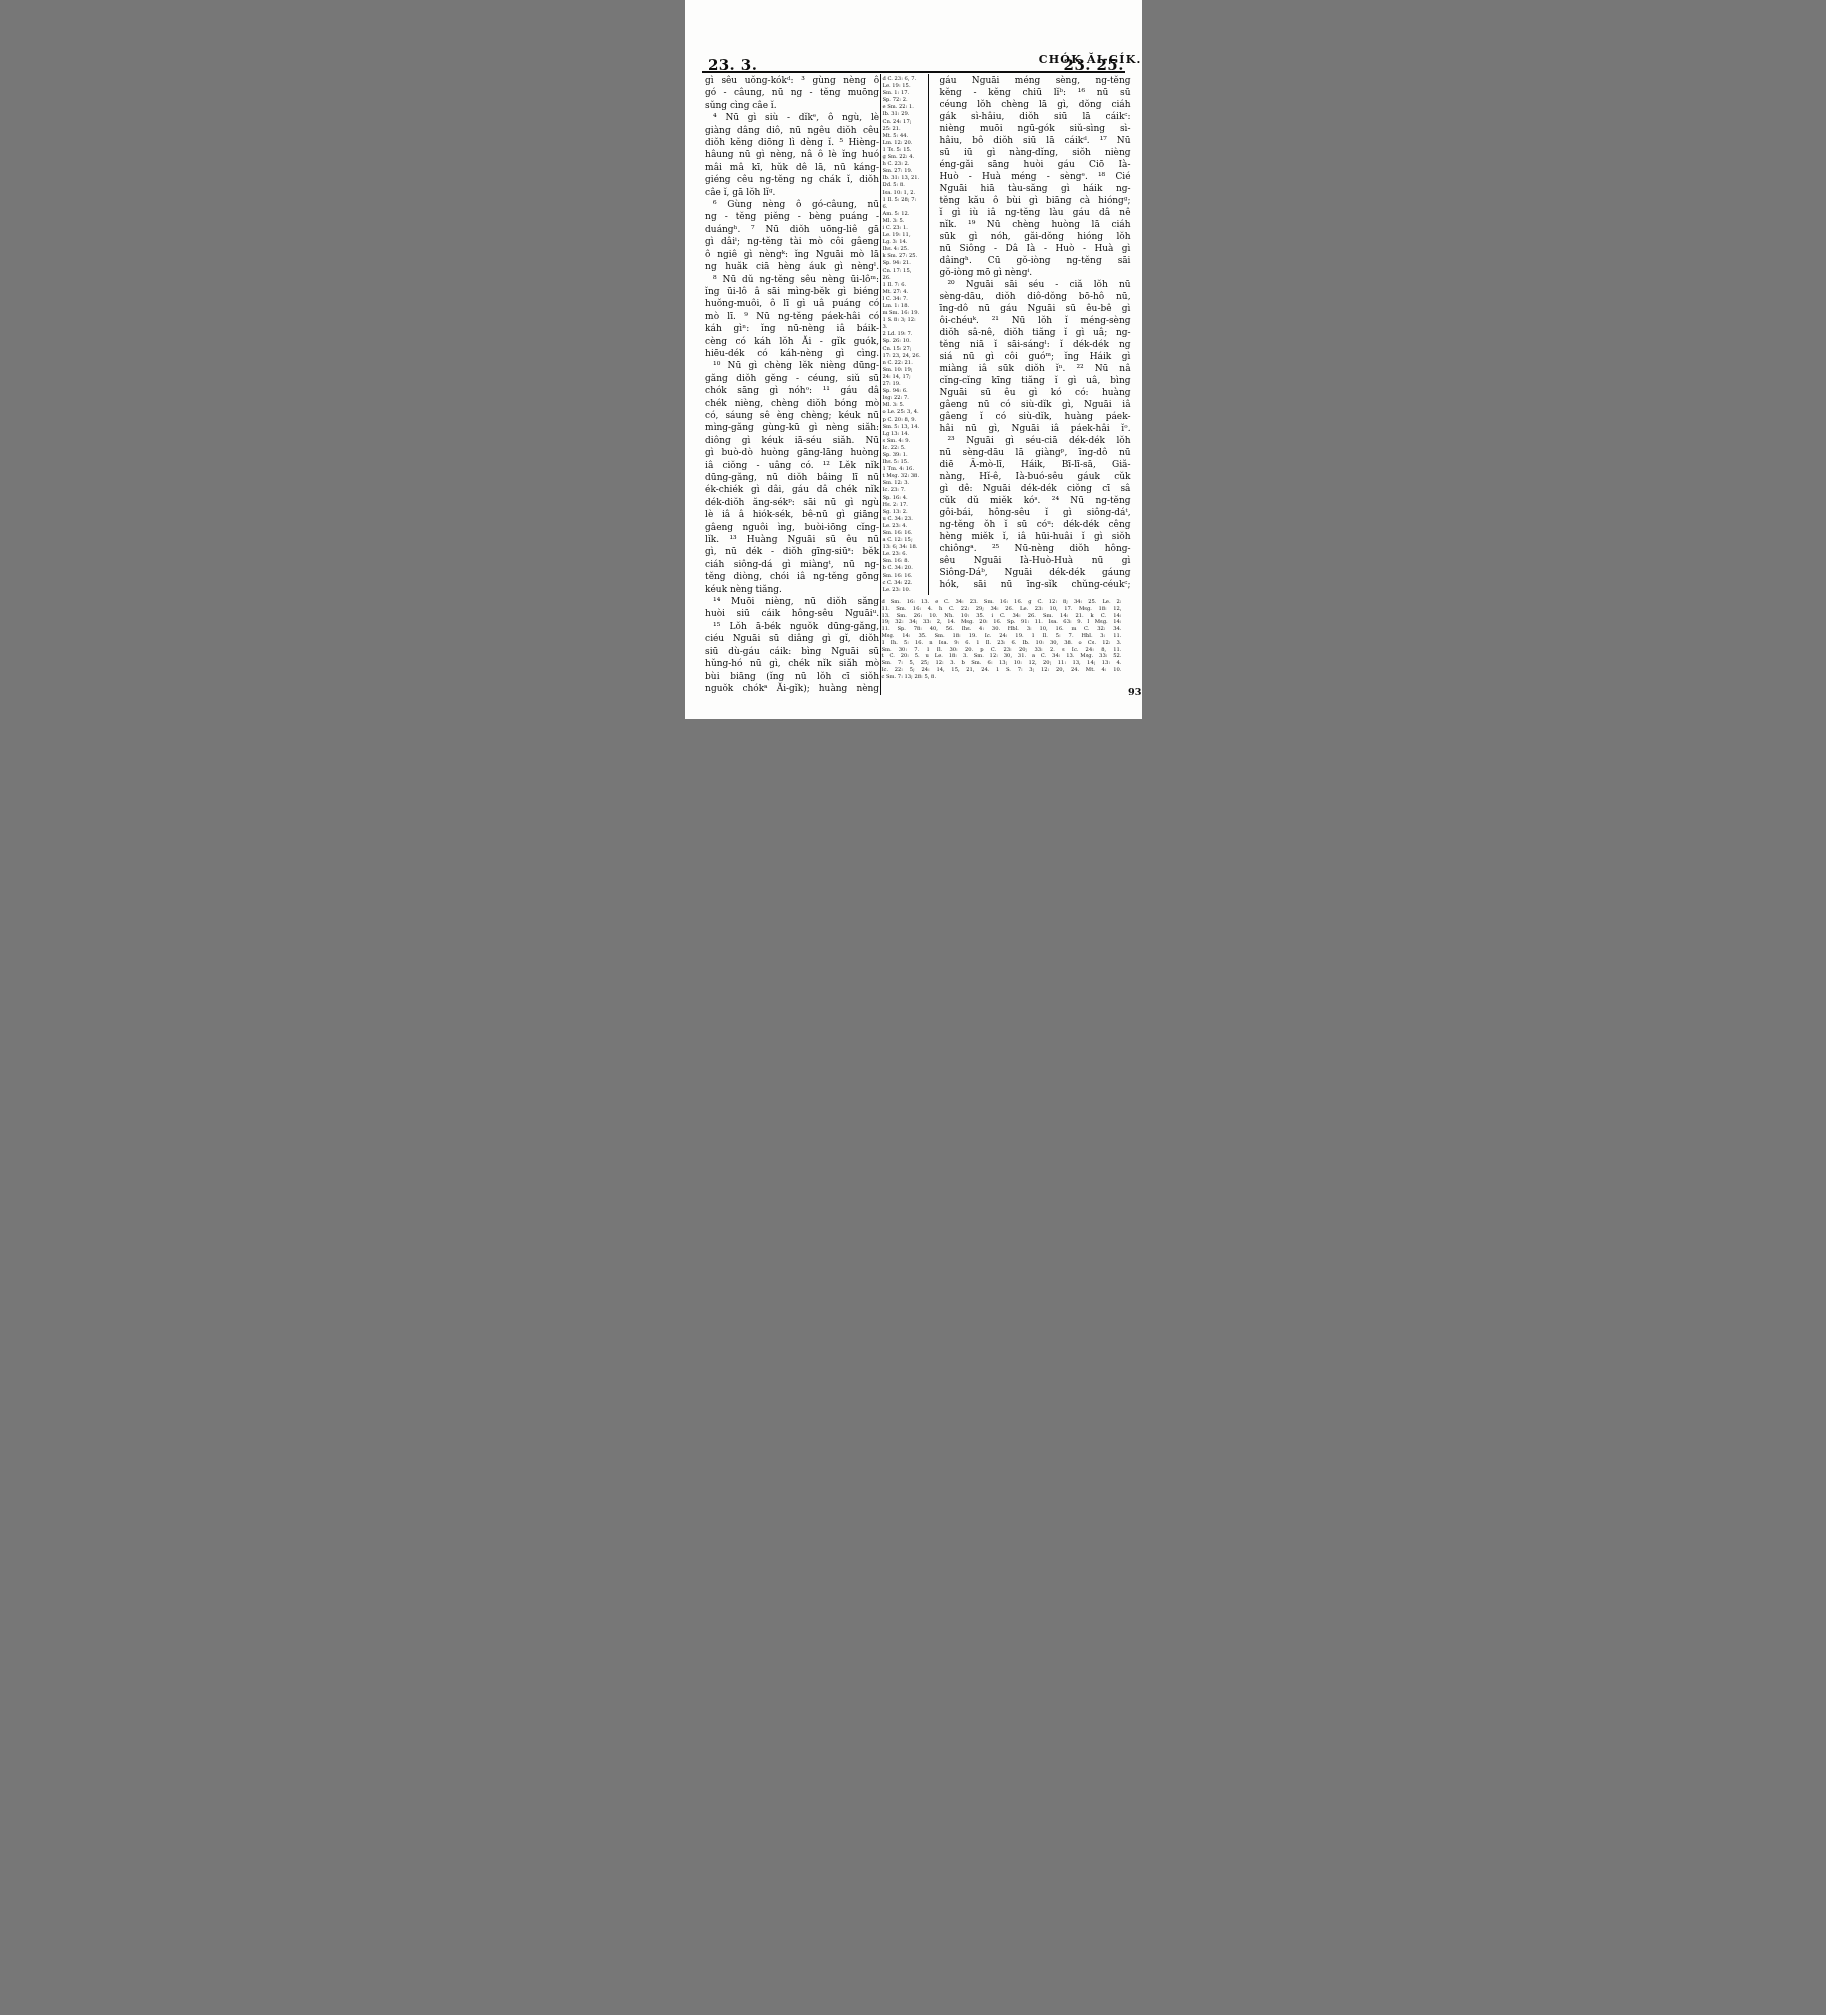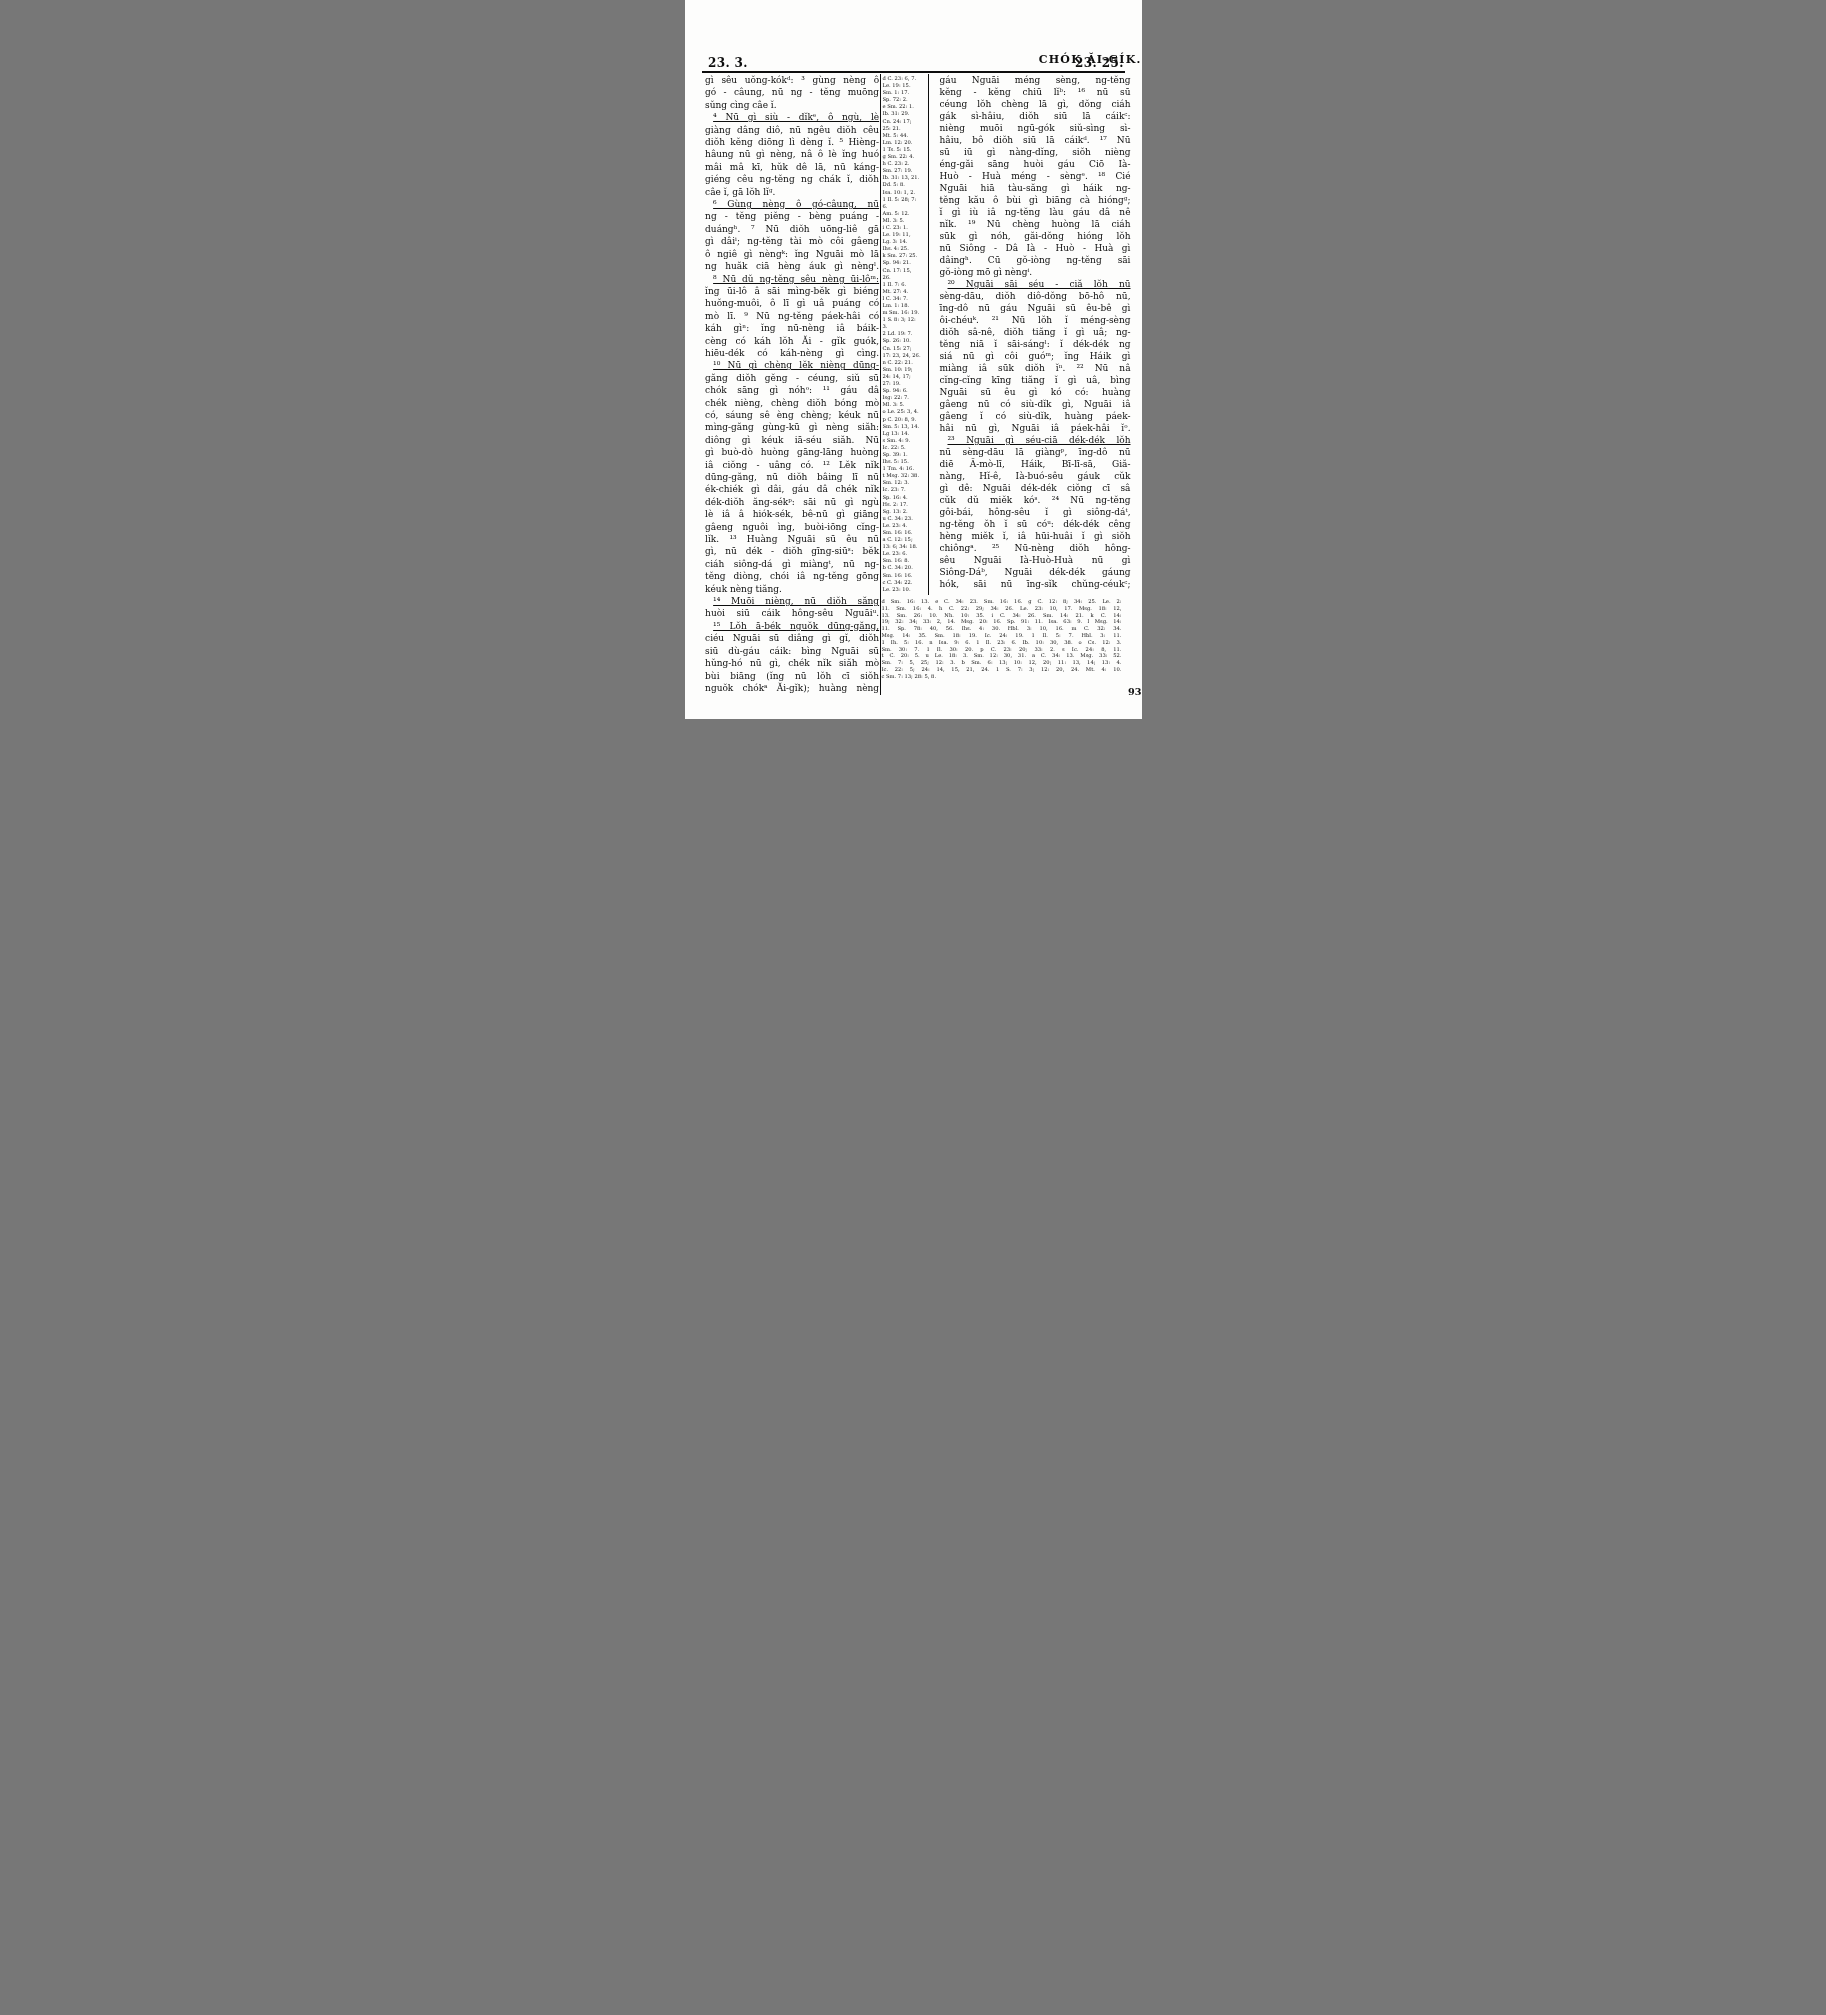--- a/index.html
+++ b/index.html
@@ -5,21 +5,21 @@
   html,body { margin:0; padding:0; background:#777; }
   .page {
     position:relative;
     width:457px; height:719px;
     margin:0 auto;
     background:#fdfdfc;
     color:#0d0d0d;
     font-family:"DejaVu Serif","DejaVu Sans",serif;
     overflow:hidden;
   }
-  .hdr-num { position:absolute; top:56px; font-size:12px; font-weight:bold; letter-spacing:0.4px; }
+  .hdr-num { position:absolute; top:56px; font-size:15px; font-weight:bold; letter-spacing:0.4px; }
   .hdr-left { left:23.4px; }
   .hdr-right { right:17.7px; }
   .hdr-title {
     position:absolute; top:53px; left:0; right:0;
     text-align:right; font-size:11px; font-weight:bold; letter-spacing:1.2px;
   }
   .hdr-rule {
     position:absolute; top:71px; left:17.7px; right:17px;
     height:1.6px; background:#0d0d0d;
   }
@@ -31,21 +31,21 @@
   .right-col { left:247px; top:74px; width:191px;margin-left:8px; }
   .right-col .tl { line-height:12px; }
   .ref-col   { left:198px; top:75px; width:44px; font-size:5.2px; }
   .ref-col .tl { line-height:7.1px; }
   .vrule { position:absolute; width:0.8px; background:#0d0d0d; }
   .vrule-1 { left:195px; top:74px; height:621px; }
   .vrule-2 { left:243px; top:74px; height:521px; }
   .fn-col { left:197px; top:598px; width:240px; font-size:5.2px; }
   .fn-col .tl { line-height:6.8px; }
   .tl.just { white-space:normal; text-align:justify; text-align-last:justify; }
-  .tl.indent { text-indent:8px;text-decoration:underline; }
+  .tl.indent { text-indent:8px; }
   .page-num {
     position:absolute; top:686px; left:0; right:0;
     text-align:right; font-size:9.7px; font-weight:bold;
   }
 </style>
 </head>
 <body>
 
 <div class="page">
 

